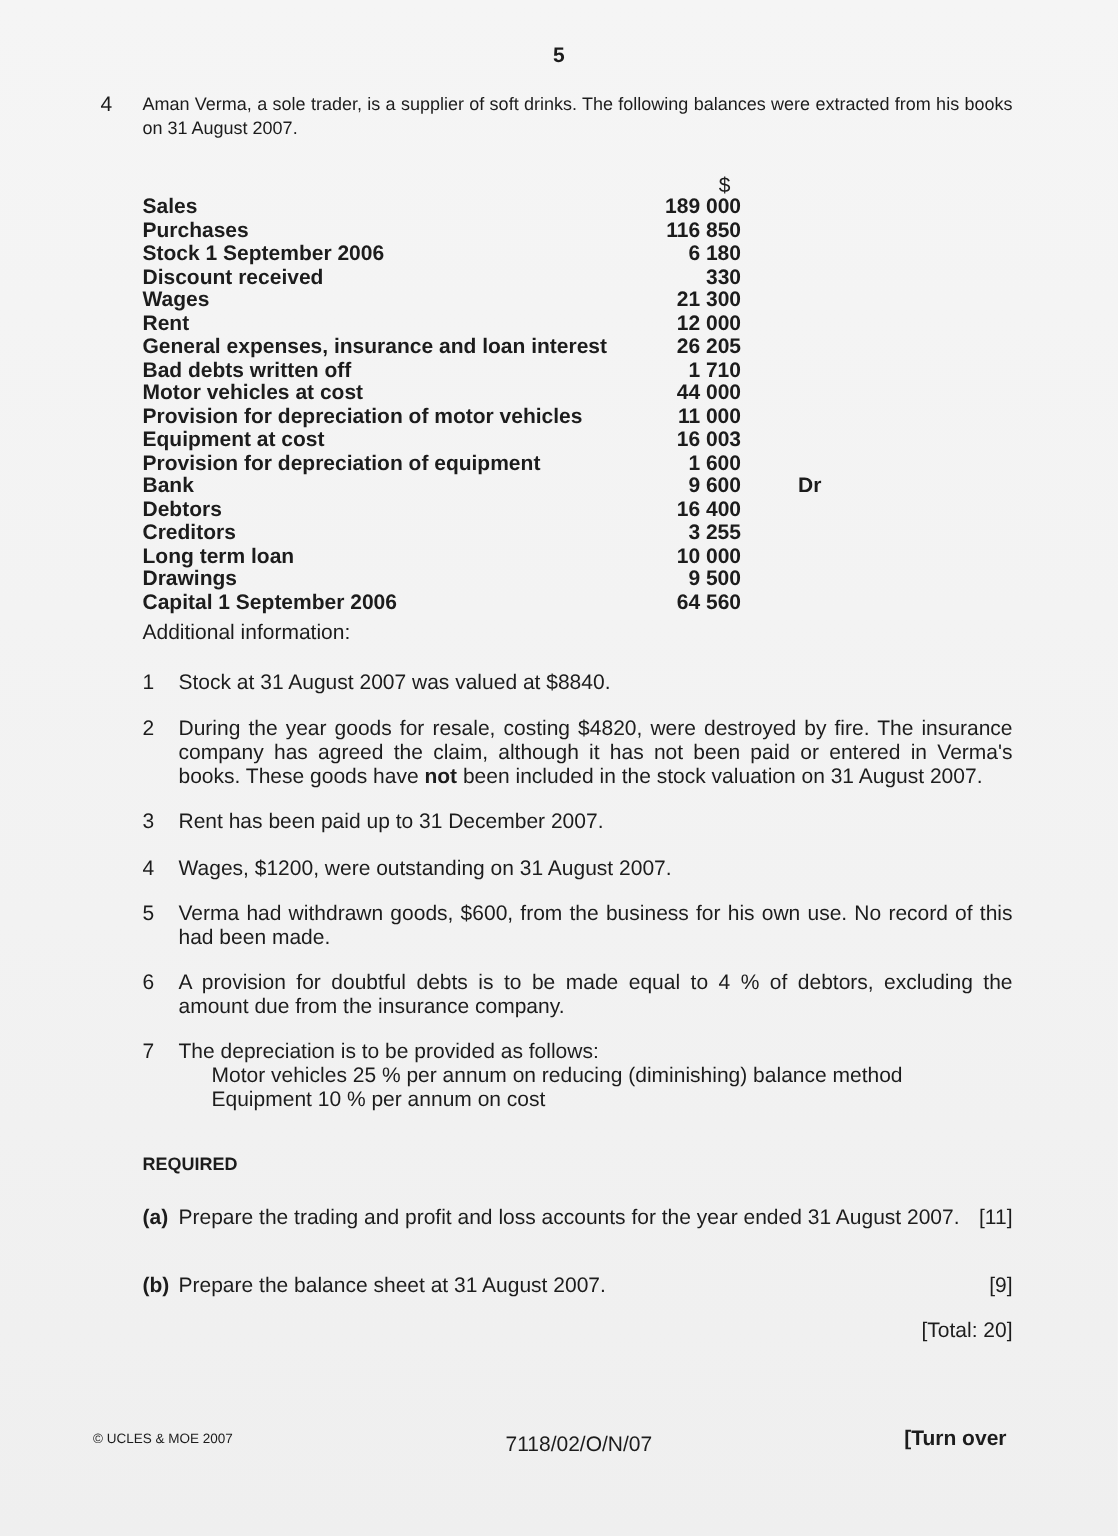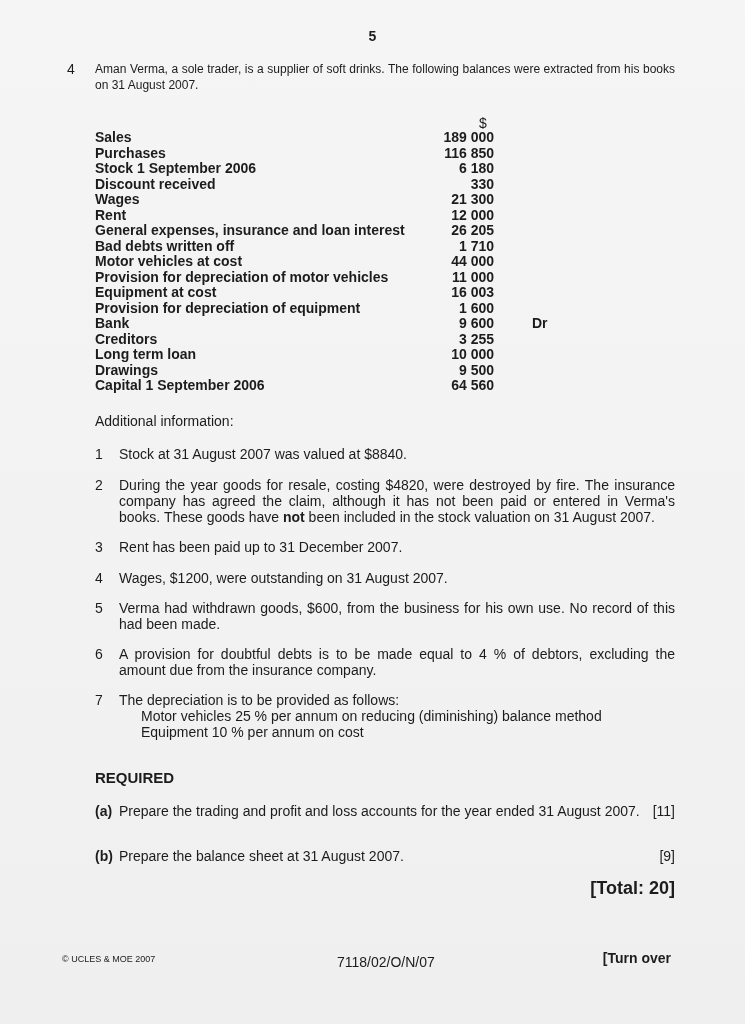--- a/index.html
+++ b/index.html
@@ -29,26 +29,26 @@
   .balances { position: absolute; left: 95px; top: 130px; width: 460px; }
   .bal-row { height: 15.5px; position: relative; font-size: 14px; line-height: 15.5px; font-weight: bold; }
   .bal-label { position: absolute; left: 0; }
   .bal-value { position: absolute; right: 61px; text-align: right; white-space: nowrap; margin-left: 36px; }
   .bal-suffix { position: absolute; left: 416px; margin-left: 21px; }
   .addl-heading { position: absolute; left: 95px; top: 413px; font-size: 14px; }
   .note { position: absolute; left: 95px; width: 580px; font-size: 14px; line-height: 16px; }
   .note-num { position: absolute; left: 0; top: 0; }
   .note-text { position: absolute; left: 24px; top: 0; width: 556px; text-align: justify; }
   .note-sub { display: block; padding-left: 22px; text-align: left; }
-  .required { position: absolute; left: 95px; top: 769px; font-weight: bold; font-size: 15px; }
+  .required { position: absolute; left: 95px; top: 769px; font-weight: bold; font-size: 12px; }
   .task { position: absolute; left: 95px; width: 580px; font-size: 14px; }
   .task-letter { position: absolute; left: 0; font-weight: bold; }
   .task-text { position: absolute; left: 24px; }
   .task-marks { position: absolute; right: 0; }
-  .total { position: absolute; right: 70px; top: 878px; font-weight: bold; font-size: 18px; }
+  .total { position: absolute; right: 70px; top: 878px; font-weight: normal; font-size: 14px; }
   .footer-left { position: absolute; left: 62px; top: 954px; font-size: 9px; }
   .footer-mid { position: absolute; left: 337px; top: 954px; font-size: 14px; }
   .footer-right { position: absolute; right: 74px; top: 950px; font-size: 14px; font-weight: bold; }
   b { font-weight: bold; }
 </style>
 </head>
 <body>
 
 <div class="page">
   <div class="page-num">5</div>
@@ -104,20 +104,24 @@
         <span class="bal-value">16 003</span>
       </div>
     <div class="bal-row">
         <span class="bal-label">Provision for depreciation of equipment</span>
         <span class="bal-value">1 600</span>
       </div>
     <div class="bal-row">
         <span class="bal-label">Bank</span>
         <span class="bal-value">9 600</span>
         <span class="bal-suffix">Dr</span>
+      </div>
+    <div class="bal-row">
+        <span class="bal-label">Debtors</span>
+        <span class="bal-value">16 400</span>
       </div>
     <div class="bal-row">
         <span class="bal-label">Creditors</span>
         <span class="bal-value">3 255</span>
       </div>
     <div class="bal-row">
         <span class="bal-label">Long term loan</span>
         <span class="bal-value">10 000</span>
       </div>
     <div class="bal-row">

